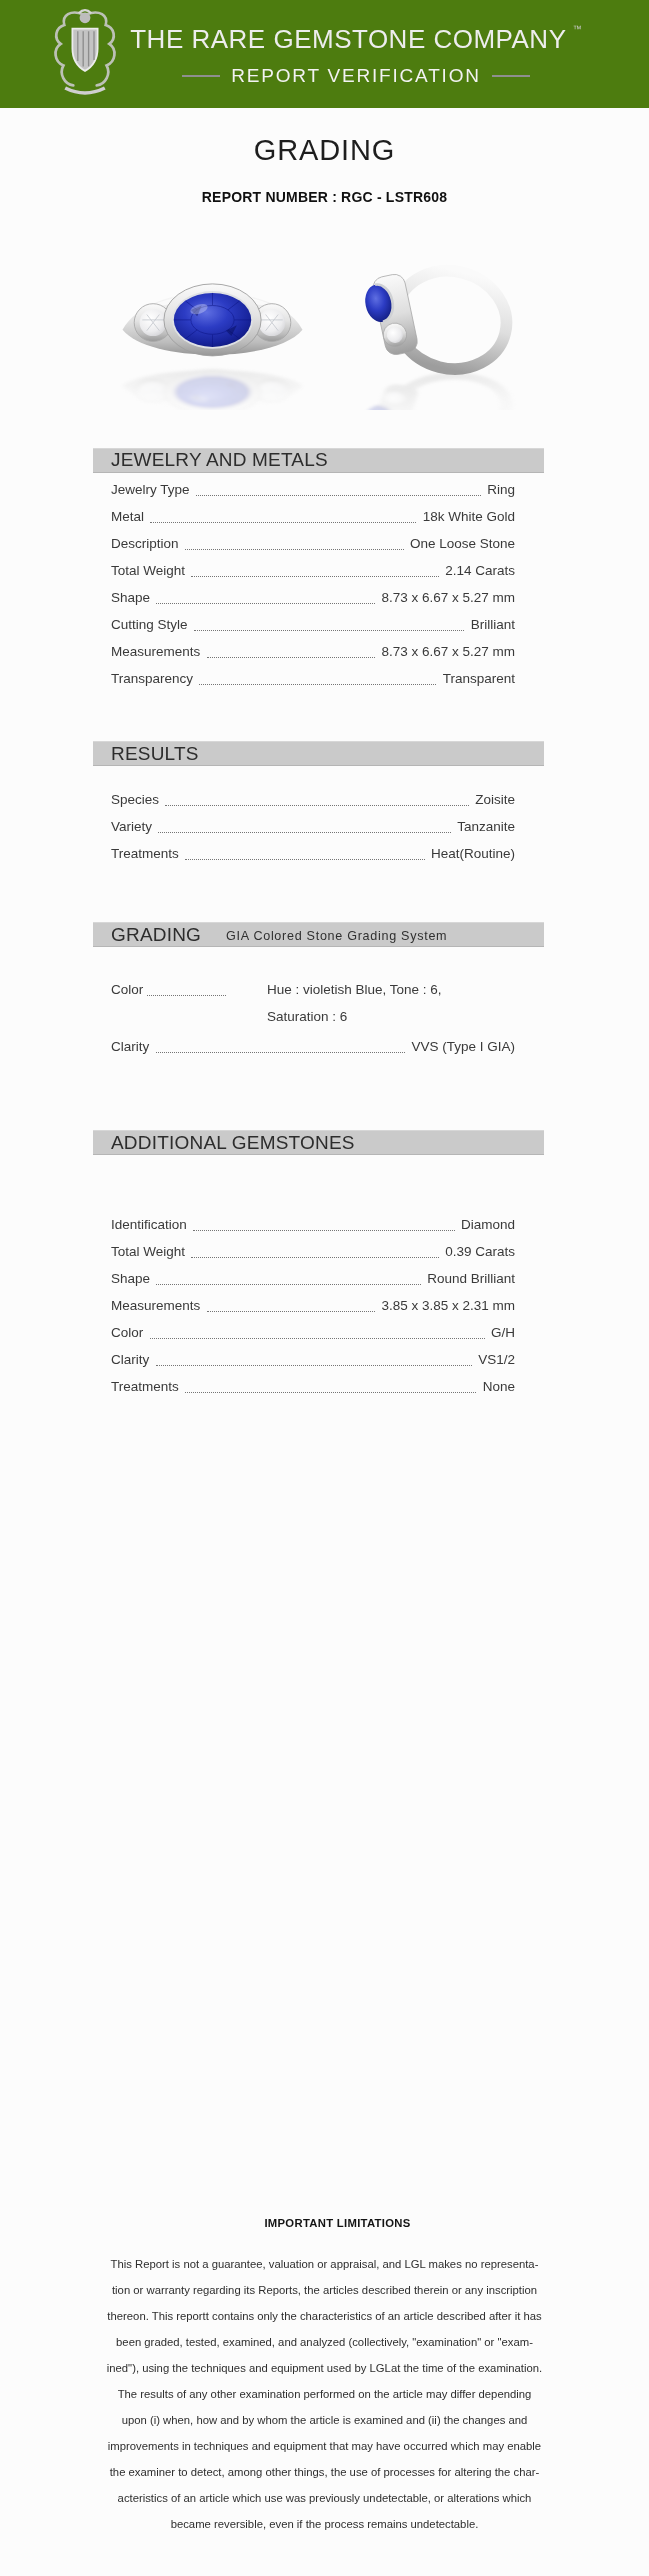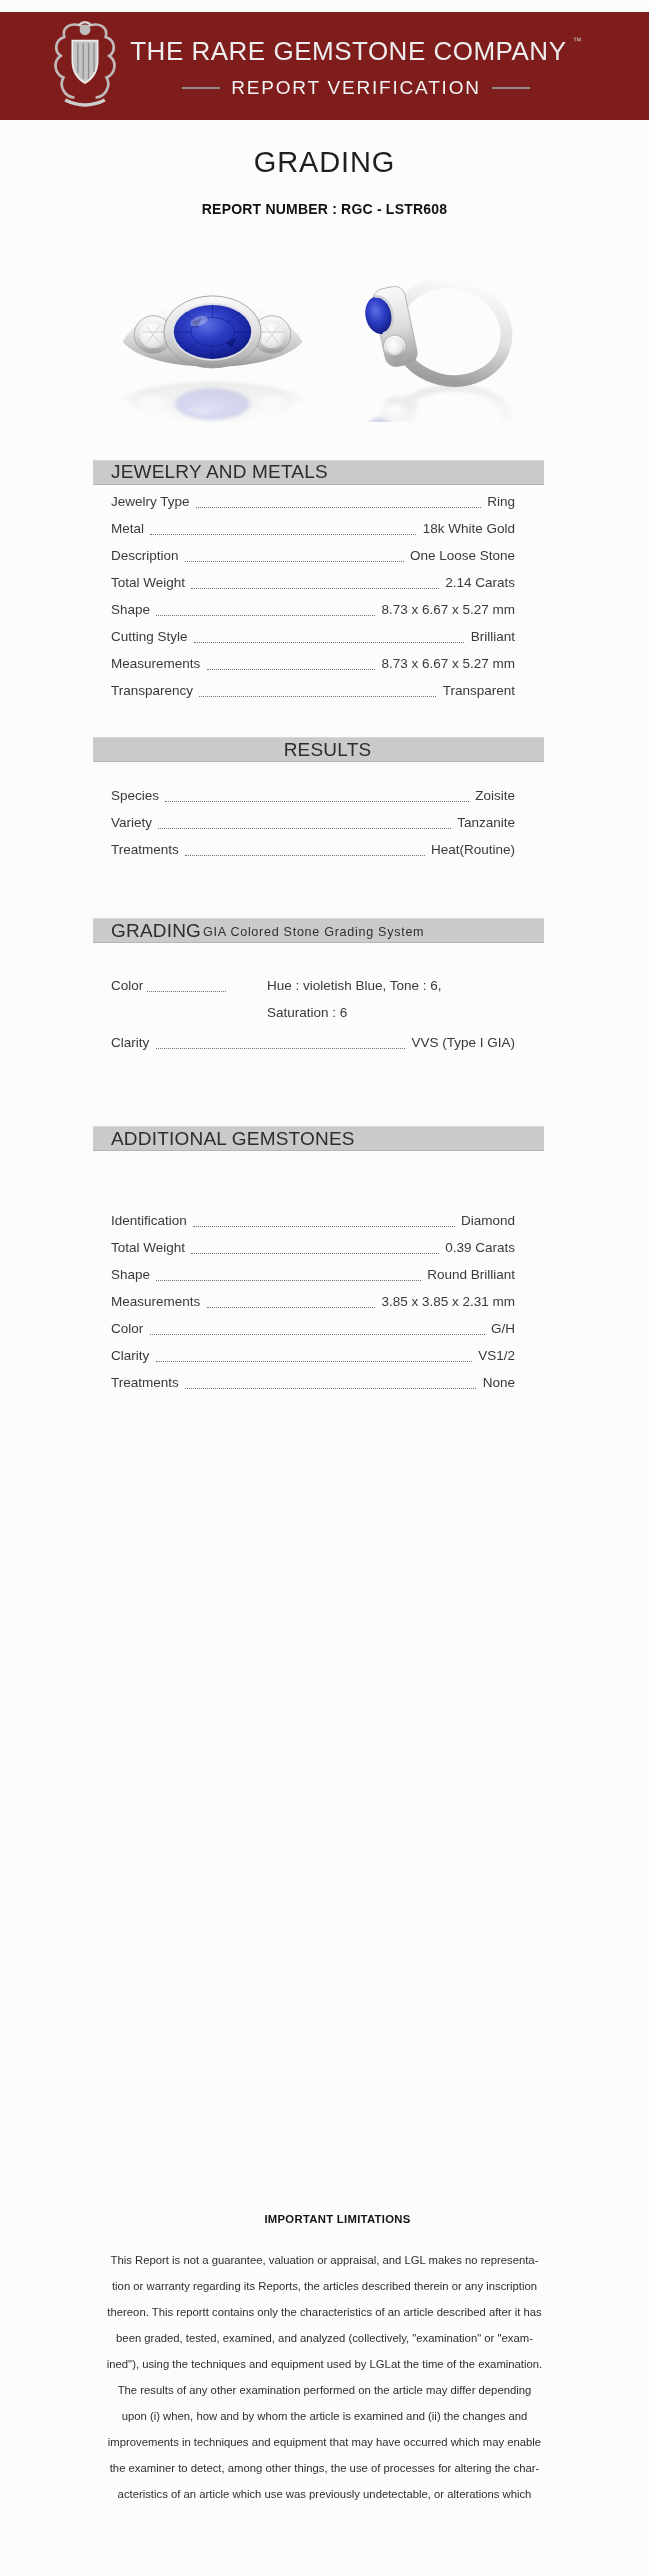--- a/index.html
+++ b/index.html
@@ -3,43 +3,43 @@
 <meta charset="utf-8">
 <style>
   html,body { margin:0; padding:0; background:#e9e9e9; }
   .page {
     width:649px; height:2576px; overflow:hidden; position:relative;
     margin:0 auto; background:#fcfcfc;
     font-family:"Liberation Sans", sans-serif;
     display:flex; flex-direction:column; align-items:stretch;
   }
   
-  .hdr { height:108px; background:#7f1d1d; position:relative; flex:none;margin-top:12px; }
+  .hdr { height:108px; background:#4d7c0f; position:relative; flex:none; }
   .crest { position:absolute; left:49px; top:5.4px; }
   .hdr-text { text-align:center; padding-top:24px; padding-left:63px; }
   .brand { color:#ededed; font-size:26px; letter-spacing:0.5px; white-space:nowrap; font-weight:400; }
   .tm { font-size:9px; vertical-align:16px; color:#c9c9c9; margin-left:6.3px; letter-spacing:0; }
   .subtitle-row { margin-top:10px; display:flex; align-items:center; justify-content:center; gap:10.8px; }
   .subtitle { color:#f2f2f2; font-size:19px; letter-spacing:1.8px; white-space:nowrap; }
   .hline { width:38px; height:1.8px; background:#8f8f8f; flex:none; }
   
   .verified { margin:25px 0 0; text-align:center; font-size:29px; font-weight:400;
               letter-spacing:0.9px; color:#1e1e1e; line-height:34px; }
   .report-number { margin-top:21.6px; text-align:center; font-size:14px; font-weight:700;
                    color:#101010; letter-spacing:0.2px; }
   
   .photos { margin-top:32px; display:flex; justify-content:center; flex:none; }
   
   .section-bar { margin-left:93px; width:451px; height:25px; background:#cacaca;
                  display:flex; align-items:center; padding-left:18px; box-sizing:border-box;
                  box-shadow: inset 0 -0.9px 0 rgba(0,0,0,0.10), inset 0 0.9px 0 rgba(255,255,255,0.25);
                  flex:none; }
   .bar-title { font-size:19px; color:#2d2d2d; white-space:nowrap; letter-spacing:0.2px; }
-  .bar-sub { font-size:12.6px; color:#303030; margin-left:2px; letter-spacing:0.7px; padding-top:1.8px; white-space:nowrap; }
-  .mt-jm { margin-top:38px; } .mt-res { margin-top:26px;justify-content:center; } .mt-grad { margin-top:48px; } .mt-add { margin-top:63px; }
+  .bar-sub { font-size:12.6px; color:#303030; margin-left:25px; letter-spacing:0.7px; padding-top:1.8px; white-space:nowrap; }
+  .mt-jm { margin-top:38px; } .mt-res { margin-top:42px; } .mt-grad { margin-top:48px; } .mt-add { margin-top:63px; }
   
   .kv-table { margin-left:111px; width:404px; flex:none; }
   .t1 { margin-top:10.8px; } .t2 { margin-top:27px; } .t3 { margin-top:63px; }
   .kv-row { display:flex; align-items:flex-end; font-size:13.5px; color:#3a3a3a;
             line-height:14.4px; margin-bottom:12.6px; }
   .kv-label { white-space:nowrap; }
   .kv-value { white-space:nowrap; }
   .kv-dots { flex:1; height:3.6px; border-bottom:1.8px dotted #757575; margin:0 6.3px 1.8px 6.3px; min-width:18px; }
   
   .grading-color { margin-top:36px; margin-left:111px; width:404px; display:flex; align-items:flex-start;
@@ -310,16 +310,17 @@
     <div>This Report is not a guarantee, valuation or appraisal, and LGL makes no representa-</div>
     <div>tion or warranty regarding its Reports, the articles described therein or any inscription</div>
     <div>thereon. This reportt contains only the characteristics of an article described after it has</div>
     <div>been graded, tested, examined, and analyzed (collectively, "examination" or "exam-</div>
     <div>ined"), using the techniques and equipment used by LGLat the time of the examination.</div>
     <div>The results of any other examination performed on the article may differ depending</div>
     <div>upon (i) when, how and by whom the article is examined and (ii) the changes and</div>
     <div>improvements in techniques and equipment that may have occurred which may enable</div>
     <div>the examiner to detect, among other things, the use of processes for altering the char-</div>
     <div>acteristics of an article which use was previously undetectable, or alterations which</div>
+    <div>became reversible, even if the process remains undetectable.</div>
   </div>
 
 </div>
 
 
 </body></html>

